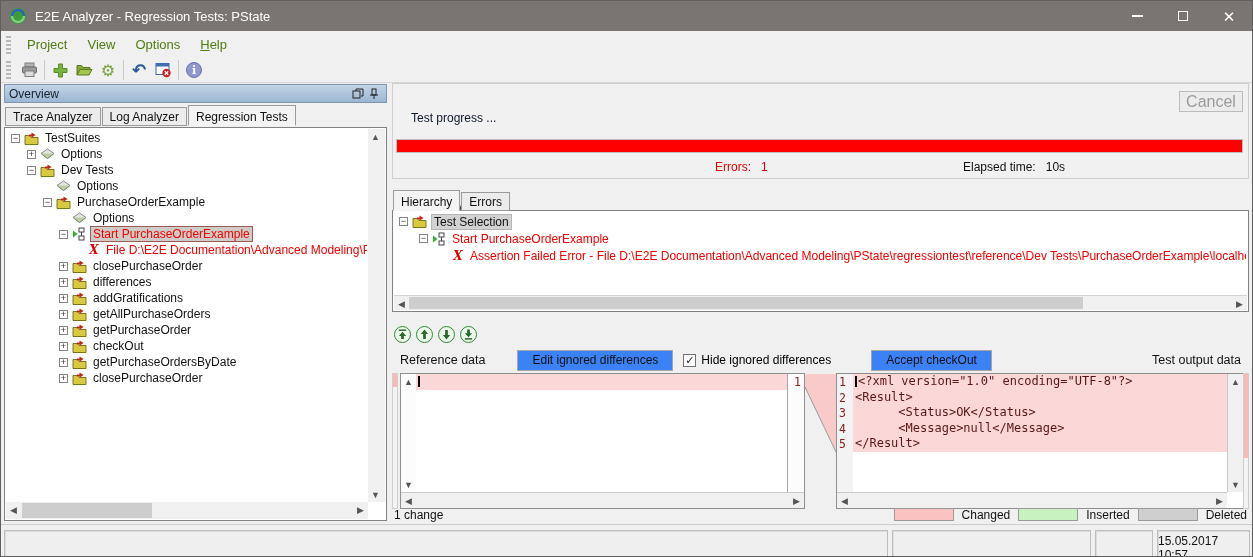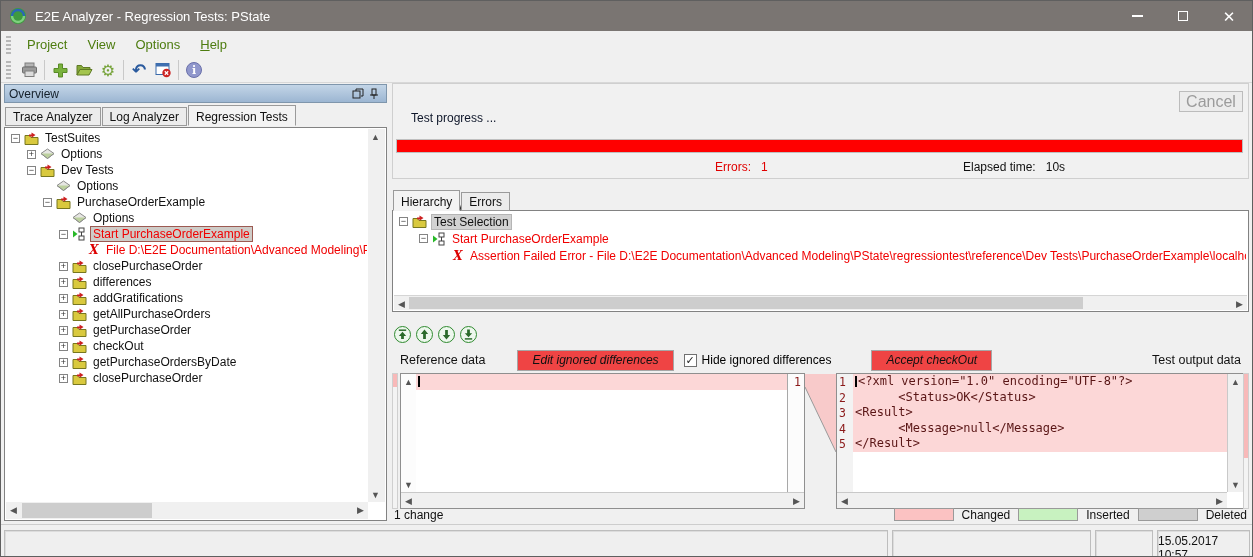--- a/index.html
+++ b/index.html
@@ -79,21 +79,21 @@
   .hier-area { position:absolute; top:2px; left:2px; right:2px; bottom:17px; overflow:hidden; }
   .hier-area .tree-row { height:17px; }
   .hpane-scroll { position:absolute; left:1px; right:1px; bottom:1px; height:15px; background:#f0f0f0; border-top:1px solid #d5d5d5; }
 
   
   .diff-section { position:absolute; top:240px; left:0; right:0; bottom:0; }
   .nav-row { position:absolute; top:3px; left:2px; display:flex; gap:5px; }
   .nav-btn { width:17px; height:17px; border-radius:50%; border:1px solid #2f8a2f; background:#edf7ed; display:flex; align-items:center; justify-content:center; }
   .controls-row { position:absolute; top:26px; left:2px; right:0; height:22px; display:flex; align-items:center; font-size:12px; }
   .pane-title { font-weight:normal; font-size:12.5px; color:#111; }
-  .btn { background:#ef4444; border:1px solid #a6a6a6; font-size:12px; color:#111; padding:2px 14px; height:21px; white-space:nowrap;font-style:italic; }
+  .btn { background:#3b82f6; border:1px solid #a6a6a6; font-size:12px; color:#111; padding:2px 14px; height:21px; white-space:nowrap; }
   .chk-box { width:13px; height:13px; border:1px solid #707070; background:#fff; font:11px/11px "DejaVu Sans",sans-serif; text-align:center; color:#222; margin-right:5px; flex:none; }
   .chk-wrap { display:flex; align-items:center; }
 
   .diff-area { position:absolute; top:50px; left:0; right:0; height:136px; }
   .ov-strip { position:absolute; top:0; bottom:0; width:6px; background:#f3f3f3; border:1px solid #cfcfcf; }
   .ov-seg { position:absolute; left:0; right:0; background:#f8b9b9; }
   .dpane { position:absolute; top:0; bottom:0; border:1px solid #8f8f8f; background:#fff; }
   .dp-arrows-l { position:absolute; left:0; top:0; bottom:16px; width:15px; background:#fcfcfc; }
   .dp-gut-r { position:absolute; right:0; top:0; bottom:16px; width:17px; background:#fcfcfc; border-left:1px solid #a8a8a8; font:11.5px "DejaVu Sans Mono",monospace; color:#8b1a1a; text-align:right; padding:1px 3px 0 0; }
   .dp-text { position:absolute; overflow:hidden; font:12px/15.5px "DejaVu Sans Mono",monospace; color:#5a1616; }
@@ -511,22 +511,22 @@
           <div class="dpane" style="left:444px;width:408px;">
             <div class="dp-gut-l" id="out-gut">
                 <div class="gut-num">1</div>
                 <div class="gut-num">2</div>
                 <div class="gut-num">3</div>
                 <div class="gut-num">4</div>
                 <div class="gut-num">5</div>
               </div>
             <div class="dp-text" id="out-text" style="left:16px;right:16px;top:0;bottom:16px;">
                 <div class="dline changed"><span class="caret"></span>&lt;?xml version="1.0" encoding="UTF-8"?&gt;</div>
+                <div class="dline changed">&lt;Result&gt;</div>
                 <div class="dline changed">      &lt;Status&gt;OK&lt;/Status&gt;</div>
-                <div class="dline changed">&lt;Result&gt;</div>
                 <div class="dline changed">      &lt;Message&gt;null&lt;/Message&gt;</div>
                 <div class="dline changed">&lt;/Result&gt;</div>
               </div>
             <div class="dp-vscroll">
               <span class="sc-arrow" style="top:0;left:0;">▲</span>
               <span class="sc-arrow" style="bottom:0;left:0;">▼</span>
             </div>
             <div class="dp-hscroll" style="right:16px;">
               <span class="sc-arrow" style="left:0;top:0;">◀</span>
               <span class="sc-arrow" style="right:0;top:0;">▶</span>

